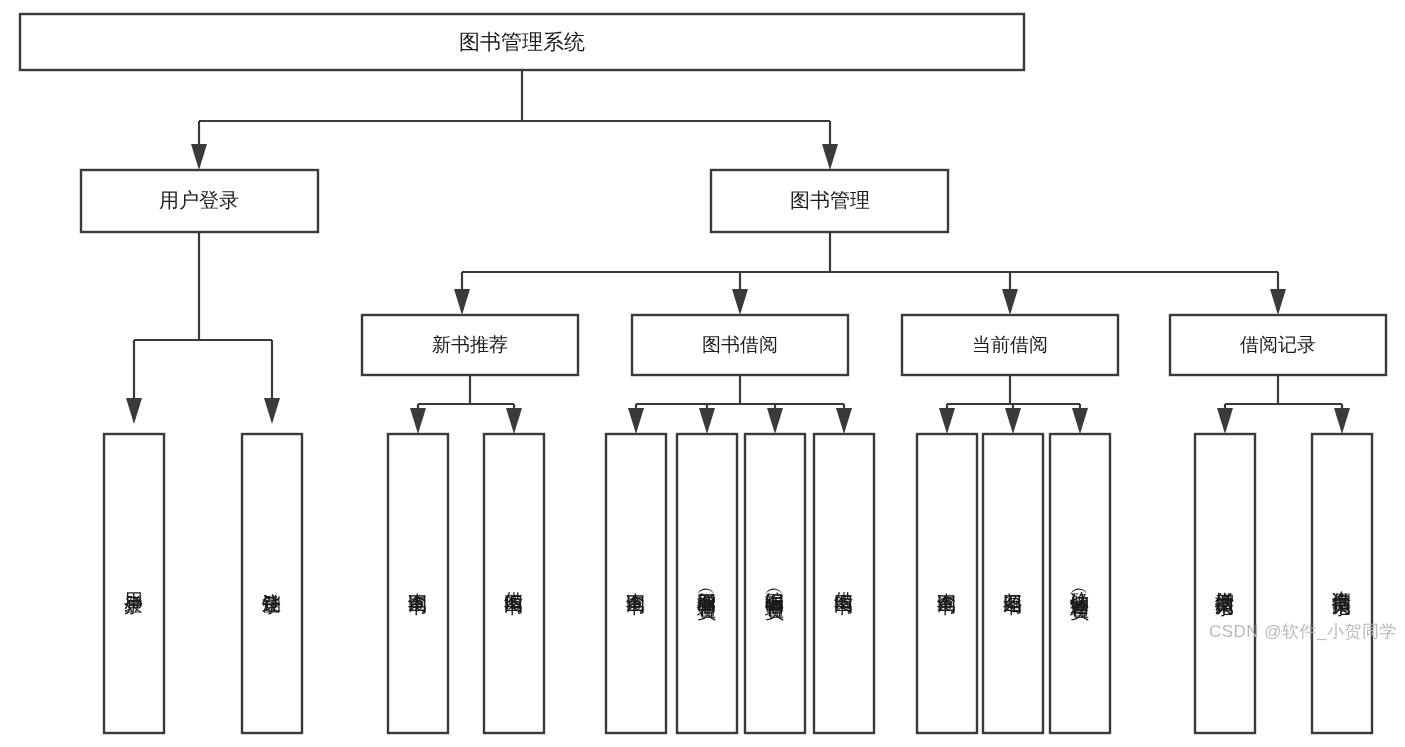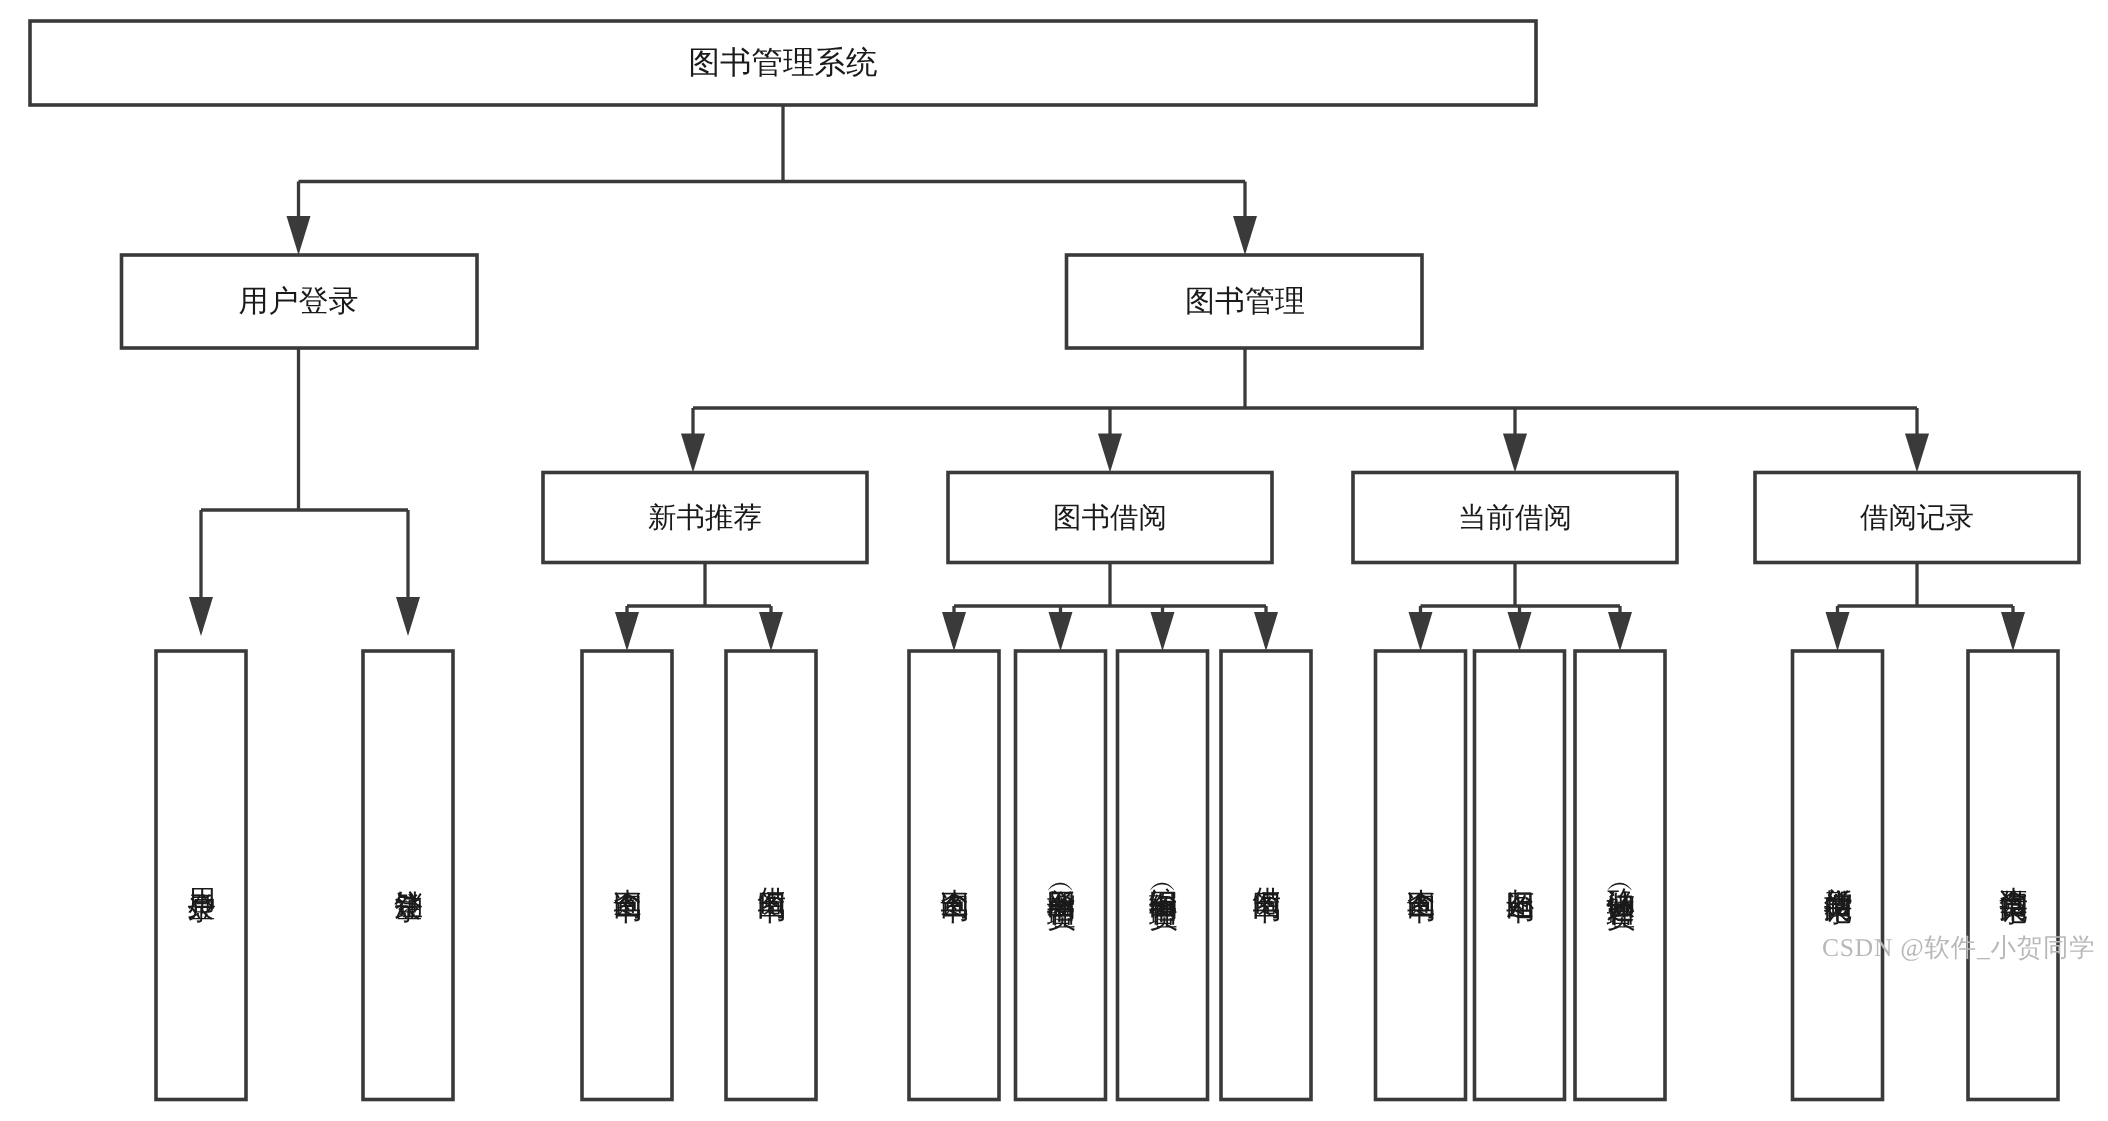--- a/index.html
+++ b/index.html
@@ -56,21 +56,21 @@
     stroke-linecap: butt;
   }
   .arrow-head {
     fill: #3a3a3a;
     stroke: none;
   }
   .watermark {
     position: absolute;
     right: 8px;
     bottom: 6px;
-    font-family: Liberation Serif, serif;
+    font-family: Liberation Sans, sans-serif;
     font-size: 17px;
     color: #b8b8b8;
     letter-spacing: 0.5px;
     white-space: nowrap;
     user-select: none;
   }
 </style>
 </head>
 <body>
 

